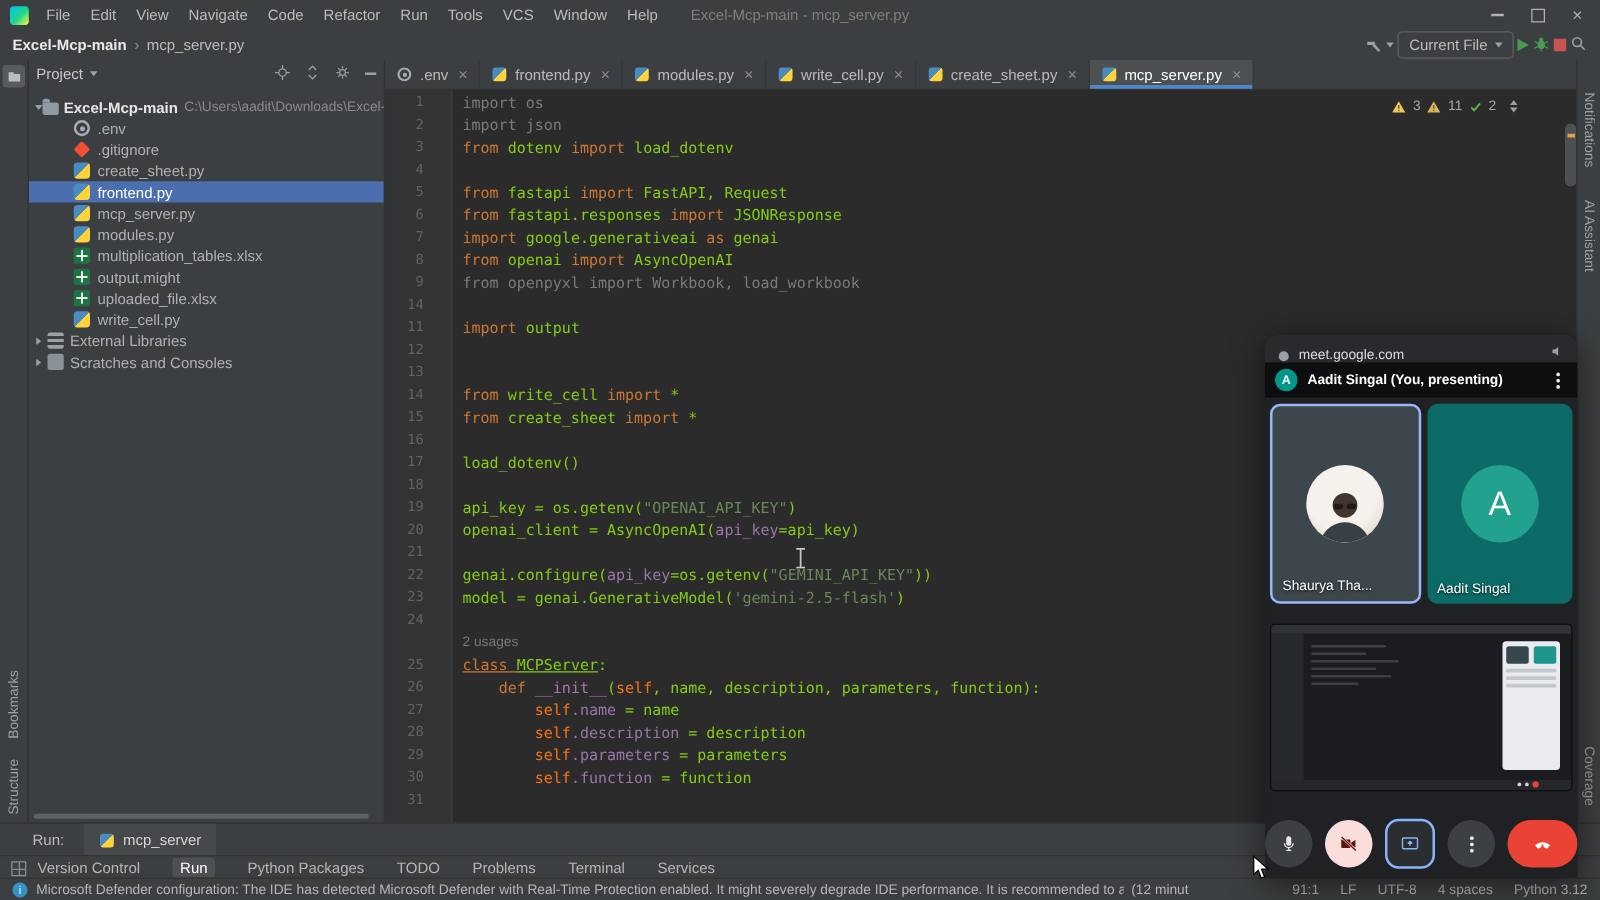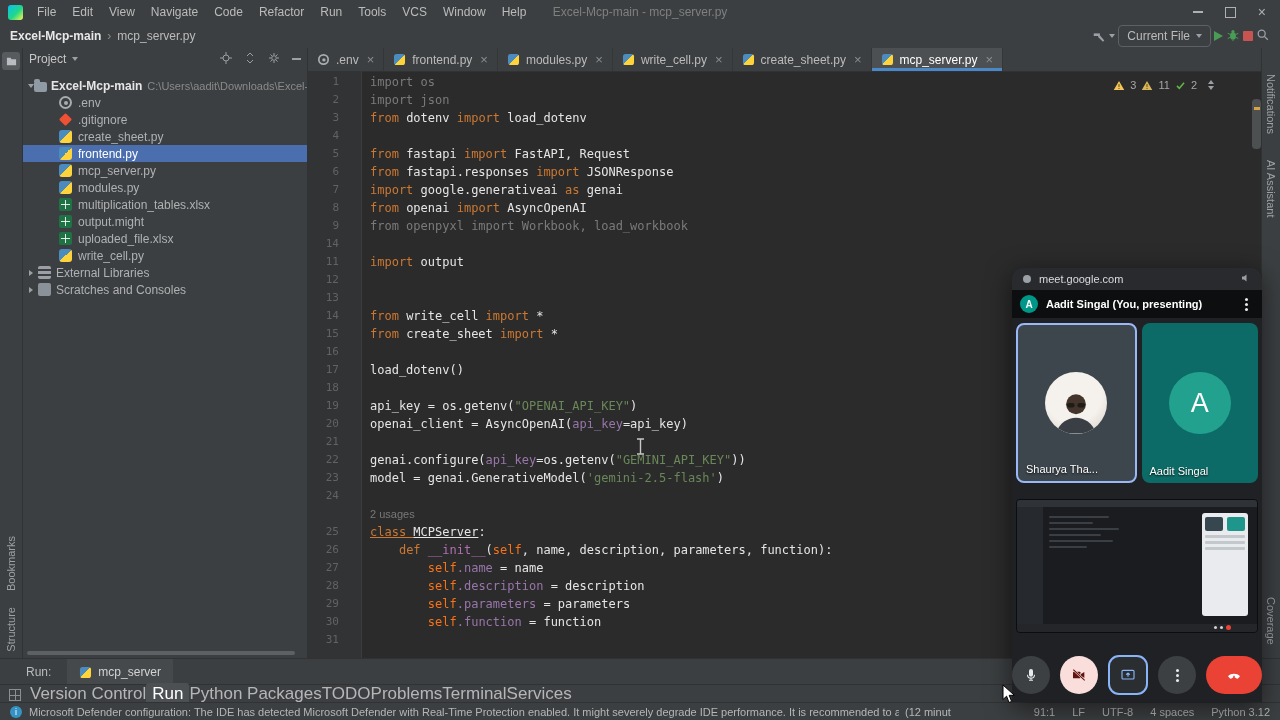--- a/index.html
+++ b/index.html
@@ -97,56 +97,56 @@
   .tab.active{background:#4c5052;color:#ffffff;box-shadow:inset 0 -3px 0 #4a88c7;}
   .editor{position:absolute;top:23px;left:0;right:0;bottom:0;overflow:hidden;
           font-family:"DejaVu Sans Mono",monospace;font-size:12px;}
   .gutter-col{position:absolute;left:0;top:0;bottom:0;width:53px;background:#313335;border-right:1px solid #3a3c3e;}
   .code-area{position:absolute;inset:0;padding-top:2px;}
   .crow{display:flex;height:18px;line-height:18px;white-space:pre;}
   .ln{flex:0 0 53px;box-sizing:border-box;text-align:right;padding-right:22px;color:#606366;
       font-size:11px;position:relative;z-index:1;}
   .code{padding-left:9px;}
   .inlay{color:#787878;font-size:11px;font-family:"Liberation Sans",sans-serif;}
-  .tk-t{color:#e5e5e5;} .tk-k{color:#cc7832;} .tk-g{color:#7a7a7a;} .tk-s{color:#6a8759;}
+  .tk-t{color:#84cc16;} .tk-k{color:#cc7832;} .tk-g{color:#7a7a7a;} .tk-s{color:#6a8759;}
   .tk-f{color:#9876aa;} .tk-p{color:#f97316;} .tk-m{color:#b06fb0;} .tk-u{text-decoration:underline;}
   .inspections{position:absolute;top:8px;right:48px;display:flex;align-items:center;gap:5px;
                font-family:"Liberation Sans",sans-serif;font-size:11px;color:#a6a6a6;z-index:3;}
   .insp-chevs{display:flex;flex-direction:column;gap:2px;margin-left:6px;}
   .chev-up{width:0;height:0;border-bottom:4px solid #9aa0a6;border-left:3.5px solid transparent;border-right:3.5px solid transparent;}
   .chev-dn{width:0;height:0;border-top:4px solid #9aa0a6;border-left:3.5px solid transparent;border-right:3.5px solid transparent;}
   .vscroll{position:absolute;right:1px;top:28px;width:9px;height:50px;background:#5a5d5f;border-radius:4px;opacity:.75;z-index:3;}
   .stripe-mark{position:absolute;right:2px;width:6px;height:3px;background:#d9a343;z-index:3;}
 
   
   .run-bar{position:absolute;left:0;right:0;top:658px;height:26px;background:#3c3f41;
            border-top:1px solid #303233;display:flex;align-items:center;}
   .run-label{margin-left:26px;color:#bbbbbb;}
   .run-tab{display:flex;align-items:center;gap:6px;height:100%;padding:0 12px;margin-left:16px;
            background:#46494b;color:#d3d3d3;box-sizing:border-box;}
   .run-tab .fic{transform:scale(.85);}
   .toolwindow-bar{position:absolute;left:0;right:0;top:684px;height:18px;background:#3c3f41;
-                  border-top:1px solid #303233;display:flex;align-items:center;
-                  padding-left:30px;font-size:17px;color:#b6b6b6;}
+                  border-top:1px solid #303233;display:flex;align-items:center;gap:26px;
+                  padding-left:30px;font-size:12px;color:#b6b6b6;}
   .twbtn.active{color:#ffffff;background:#4c5052;padding:1px 6px;border-radius:3px;}
   .grid-icon{position:absolute;left:9px;top:4px;width:10px;height:10px;border:1px solid #8b8f92;
      background:linear-gradient(#8b8f92 0 0) 50% 0/1px 100% no-repeat,linear-gradient(#8b8f92 0 0) 0 50%/100% 1px no-repeat;}
   .statusbar{position:absolute;left:0;right:0;top:702px;height:18px;background:#3c3f41;
              border-top:1px solid #303233;display:flex;align-items:center;font-size:11px;
              color:#b6b6b6;padding:0 10px;box-sizing:border-box;}
   .info-ic{width:12px;height:12px;border-radius:50%;background:#3592c4;color:#fff;font-size:9px;
            display:inline-flex;align-items:center;justify-content:center;margin-right:7px;flex:0 0 12px;}
   .sb-msg{white-space:nowrap;overflow:hidden;max-width:870px;}
   .sb-age{margin-left:6px;color:#b6b6b6;white-space:nowrap;}
   .sb-right{margin-left:auto;display:flex;gap:17px;align-items:center;white-space:nowrap;}
 
   
   .meet{position:absolute;left:1012px;top:268px;width:250px;height:434px;background:#202124;
         border-radius:10px 10px 0 0;box-shadow:0 6px 26px rgba(0,0,0,.55);z-index:40;overflow:hidden;}
-  .meet-url{height:22px;display:flex;align-items:center;padding:0 10px;gap:7px;color:#dadce0;
+  .meet-url{height:22px;display:flex;align-items:flex-end;padding:0 10px;gap:7px;color:#dadce0;
             font-size:11px;background:#292a2d;}
   .meet-url .spk{margin-left:auto;}
   .meet-presenter{height:28px;background:#0d0e10;display:flex;align-items:center;gap:8px;
                   padding:0 8px;color:#ffffff;font-size:11px;font-weight:bold;}
   .meet-avatar-sm{width:18px;height:18px;border-radius:50%;background:#009688;color:#fff;font-size:10px;
                   display:inline-flex;align-items:center;justify-content:center;font-weight:bold;flex:0 0 18px;}
   .vdots{width:3px;height:3px;border-radius:50%;background:#e8eaed;margin-left:auto;margin-right:6px;
          box-shadow:0 -5px 0 #e8eaed,0 5px 0 #e8eaed;}
   .meet-tiles{display:flex;gap:5px;padding:5px 4px 0;height:160px;}
   .tile{flex:1;border-radius:8px;position:relative;overflow:hidden;}

